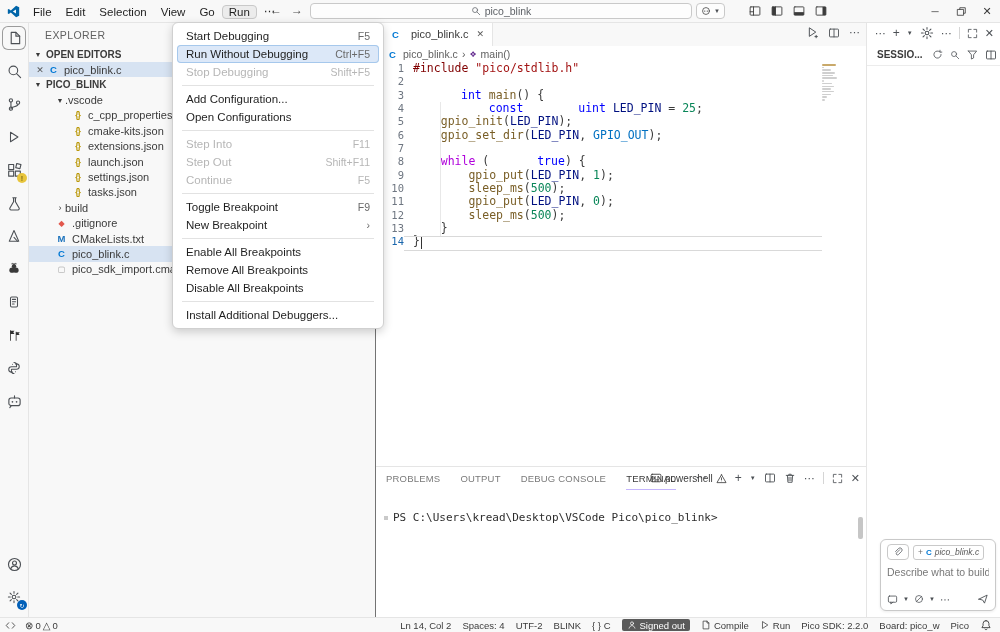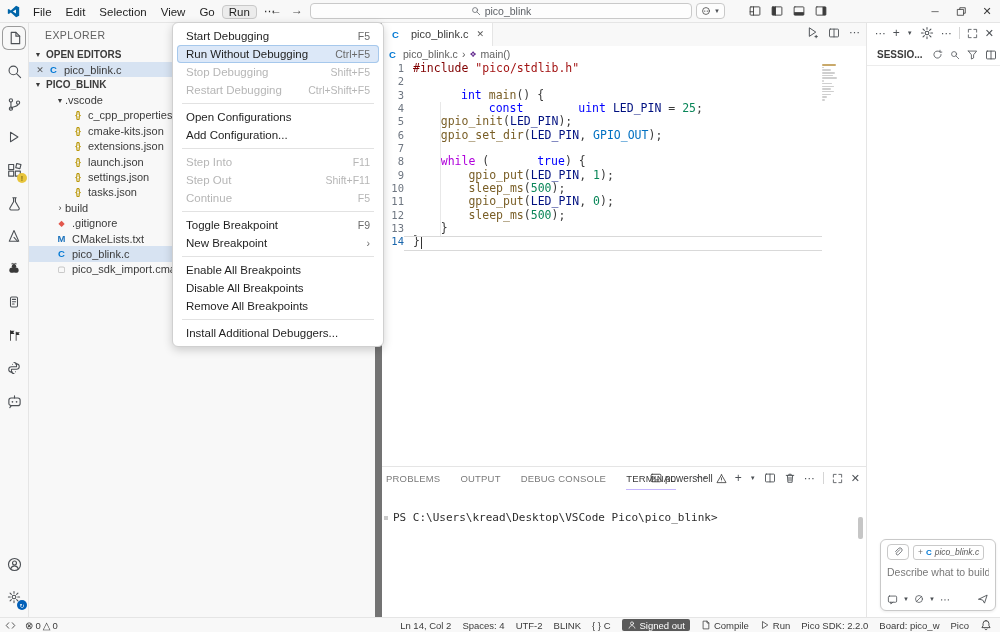--- a/index.html
+++ b/index.html
@@ -42,21 +42,21 @@
     border-right:1px solid #e5e5e5;display:flex;flex-direction:column;align-items:center;padding-top:4px;z-index:10;}
   .act-item{width:24px;height:24px;margin-bottom:9px;display:flex;align-items:center;justify-content:center;
     color:#4c5055;position:relative;border-radius:6px;}
   .act-item.active{box-shadow:inset 0 0 0 1px #9b9b9b;}
   .act-badge{position:absolute;right:-1px;bottom:-1px;width:10px;height:10px;border-radius:50%;
     font-size:7px;display:flex;align-items:center;justify-content:center;color:#3a3000;}
   .act-spacer{flex:1;}
 
   
   #sidebar{position:absolute;top:22px;left:29px;width:346px;bottom:14px;background:#f8f8f8;
-    border-right:7px solid #737373;z-index:5;}
+    border-right:1px solid #737373;z-index:5;}
   #sb-title{height:25px;display:flex;align-items:center;padding-left:16px;font-size:10.5px;
     letter-spacing:.4px;color:#616161;}
   .sb-sec{height:15px;display:flex;align-items:center;font-size:10px;font-weight:bold;color:#3b3b3b;
     padding-left:4px;gap:3px;}
   .chev{font-size:7px;color:#3b3b3b;width:10px;text-align:center;}
   .srow{height:15.4px;display:flex;align-items:center;font-size:11px;color:#3b3b3b;white-space:nowrap;}
   .srow.sel{background:#d7e3f2;}
   .fi{width:13px;text-align:center;margin-right:4px;font-size:9px;flex:none;}
   .fi-c{color:#0078d4;font-weight:bold;font-size:9.5px;}
   .fi-json{color:#b89500;font-weight:bold;font-size:8.5px;letter-spacing:-1px;}
@@ -217,30 +217,26 @@
       <span class="rm-key">F5</span>
     </div>
     <div class="rm-item hl">
       <span class="rm-label">Run Without Debugging</span>
       <span class="rm-key">Ctrl+F5</span>
     </div>
     <div class="rm-item disabled">
       <span class="rm-label">Stop Debugging</span>
       <span class="rm-key">Shift+F5</span>
     </div>
-    <div class="rm-item disabled">
-      <span class="rm-label">Restart Debugging</span>
-      <span class="rm-key">Ctrl+Shift+F5</span>
-    </div>
     <div class="rm-sep"></div>
     <div class="rm-item">
+      <span class="rm-label">Add Configuration...</span>
+    </div>
+    <div class="rm-item">
       <span class="rm-label">Open Configurations</span>
-    </div>
-    <div class="rm-item">
-      <span class="rm-label">Add Configuration...</span>
     </div>
     <div class="rm-sep"></div>
     <div class="rm-item disabled">
       <span class="rm-label">Step Into</span>
       <span class="rm-key">F11</span>
     </div>
     <div class="rm-item disabled">
       <span class="rm-label">Step Out</span>
       <span class="rm-key">Shift+F11</span>
     </div>
@@ -255,24 +251,24 @@
     </div>
     <div class="rm-item">
       <span class="rm-label">New Breakpoint</span>
       <span class="rm-key">›</span>
     </div>
     <div class="rm-sep"></div>
     <div class="rm-item">
       <span class="rm-label">Enable All Breakpoints</span>
     </div>
     <div class="rm-item">
+      <span class="rm-label">Remove All Breakpoints</span>
+    </div>
+    <div class="rm-item">
       <span class="rm-label">Disable All Breakpoints</span>
-    </div>
-    <div class="rm-item">
-      <span class="rm-label">Remove All Breakpoints</span>
     </div>
     <div class="rm-sep"></div>
     <div class="rm-item">
       <span class="rm-label">Install Additional Debuggers...</span>
     </div>
   </div>
 
 <div id="actbar">
     <div class="act-item active">
       <svg width="15" height="15" viewBox="0 0 16 16" fill="none" stroke="currentColor" stroke-width="1.2" stroke-linecap="round" stroke-linejoin="round">

